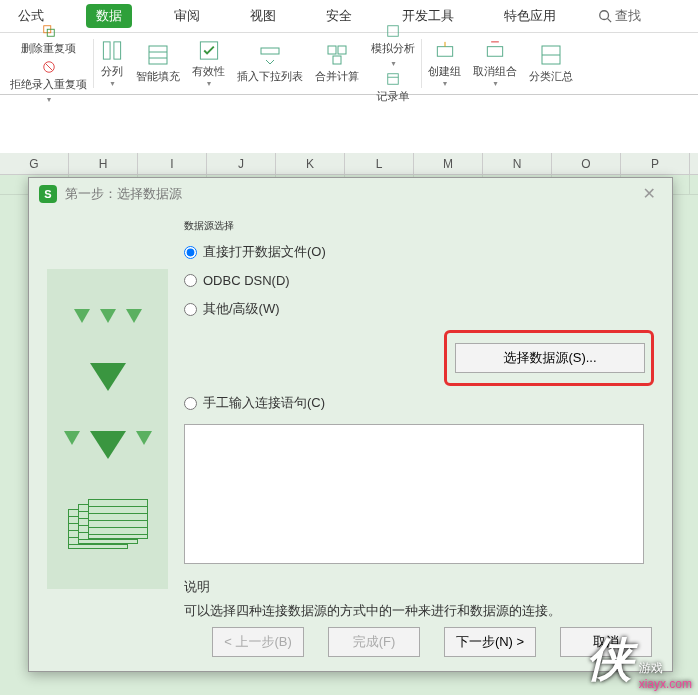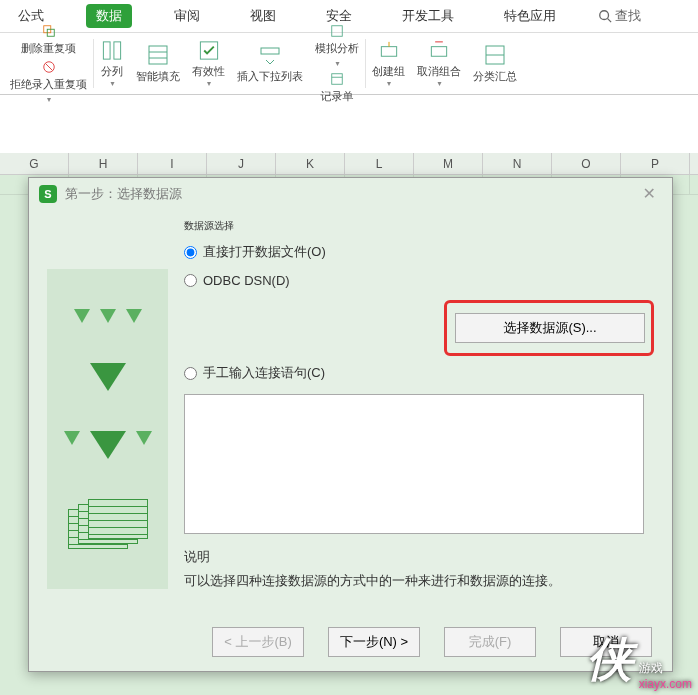--- a/index.html
+++ b/index.html
@@ -133,20 +133,28 @@
       <span>有效性</span>
         <span class="dd">▾</span>
     </div>
     <div class="tb-btn">
       <svg class="ic" viewBox="0 0 24 24">
           <rect x="3" y="5" width="18" height="6" fill="none" stroke="#5a8"></rect>
           <path d="M8 17 l4 4 l4 -4" fill="none" stroke="#5a8"></path>
         </svg>
       <span>插入下拉列表</span>
     </div>
+    <div class="tb-btn">
+      <svg class="ic" viewBox="0 0 24 24">
+          <rect x="3" y="3" width="8" height="8" fill="none" stroke="#5a8"></rect>
+          <rect x="13" y="3" width="8" height="8" fill="none" stroke="#5a8"></rect>
+          <rect x="8" y="13" width="8" height="8" fill="none" stroke="#5a8"></rect>
+        </svg>
+      <span>合并计算</span>
+    </div>
   </div>
   <div class="tb-group">
     <div class="tb-row">
       <svg class="ic-sm" viewBox="0 0 16 16">
           <rect x="2" y="2" width="12" height="12" fill="none" stroke="#5a8"></rect>
         </svg>
       <span>模拟分析</span>
         <span class="dd">▾</span>
     </div>
     <div class="tb-row">
@@ -242,38 +250,42 @@
     <div class="dlg-right">
       <div class="section-label">数据源选择</div>
       <label class="radio-row">
         <input type="radio" name="ds" checked="" style="">
         <span>直接打开数据文件(O)</span>
       </label>
       <label class="radio-row">
         <input type="radio" name="ds" style="">
         <span>ODBC DSN(D)</span>
       </label>
+      <label class="radio-row">
+        <input type="radio" name="ds" style="">
+        <span>其他/高级(W)</span>
+      </label>
       <div class="highlight-box">
         <button class="select-btn">选择数据源(S)...</button>
       </div>
       <label class="radio-row">
         <input type="radio" name="ds" style="">
         <span>手工输入连接语句(C)</span>
       </label>
       <div class="textarea-wrap">
         <textarea class="conn-textarea" style=""></textarea>
       </div>
       <div class="desc-label">说明</div>
       <div class="desc-text">可以选择四种连接数据源的方式中的一种来进行和数据源的连接。</div>
     </div>
   </div>
   <div class="dlg-footer">
     <button disabled="">&lt; 上一步(B)</button>
+    <button disabled="">完成(F)</button>
     <button>下一步(N) &gt;</button>
-    <button disabled="">完成(F)</button>
     <button>取消</button>
   </div>
 </div>
 
 <div class="watermark">
   <span class="ch">侠</span>
   <span>
     <div class="sub">游戏</div>
     <div class="url">xiayx.com</div>
   </span>

